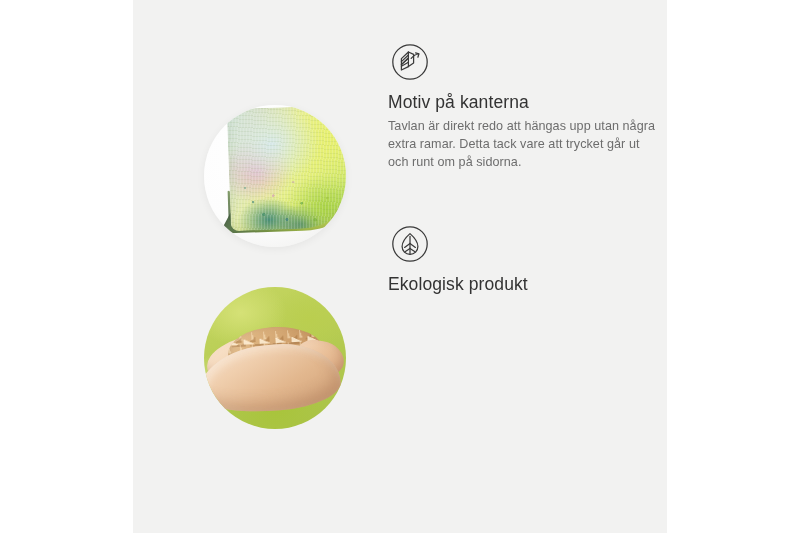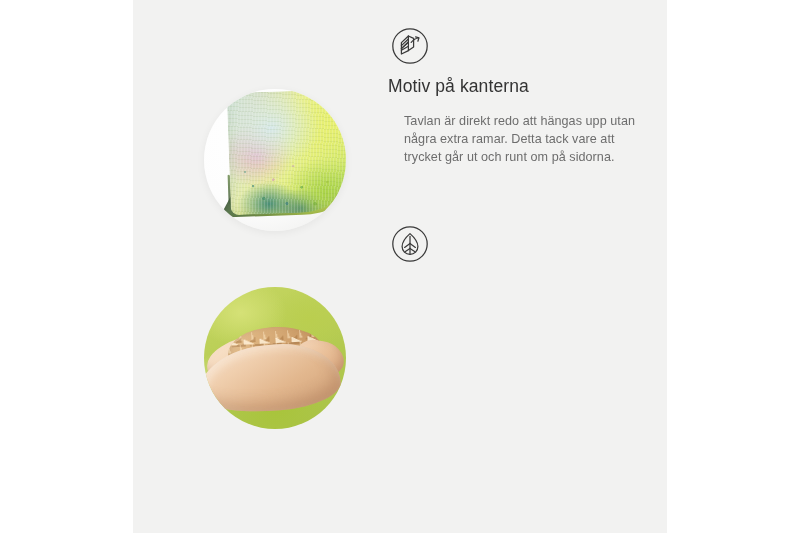--- a/index.html
+++ b/index.html
@@ -25,21 +25,21 @@
     top: 0;
     width: 534px;
     height: 533px;
     background: #f2f2f1;
   }
 
   
   .feature {
     position: absolute;
   }
-  .feature-1 { left: 0px;  top: 0px;  width: 612px; height: 250px; padding-left: 16px; }
+  .feature-1 { left: 0px;  top: 16px;  width: 612px; height: 250px; padding-left: 16px; }
   .feature-2 { left: 0px;  top: 198px; width: 534px; height: 250px; }
 
   
   .media {
     position: absolute;
     width: 142px;
     height: 142px;
     border-radius: 50%;
     overflow: hidden;
   }
@@ -232,21 +232,21 @@
   }
   .feature-title {
     margin: 0 0 5px 0;
     font-size: 17.5px;
     font-weight: 400;
     line-height: 1.2;
     color: #333333;
     letter-spacing: 0.1px;
   }
   .feature-body {
-    margin: 16px;
+    margin: 0;
     font-size: 12.6px;
     font-weight: 400;
     line-height: 1.42;
     color: #6d6d6d;
     letter-spacing: 0.05px;
   }
 </style>
 </head>
 <body>
 
@@ -306,17 +306,18 @@
           <path d="M22 11.6 C27.3 16.2 29.9 20.6 29.9 24.6 C29.9 28.9 26.4 32.4 22 32.4 C17.6 32.4 14.1 28.9 14.1 24.6 C14.1 20.6 16.7 16.2 22 11.6 Z" fill="none"></path>
           <path d="M22 14.4 L22 32.3" fill="none"></path>
           <path d="M22 21.4 L16.6 25.4" fill="none"></path>
           <path d="M22 21.4 L27.4 25.4" fill="none"></path>
           <path d="M22 26.4 L17.0 29.8" fill="none"></path>
           <path d="M22 26.4 L27.0 29.8" fill="none"></path>
         </svg>
       </div>
 
       <div class="text-col">
+        <h3 class="feature-title">Ekologisk produkt</h3>
       </div>
     </div>
 
   </div>
 </div>
 
 </body></html>

